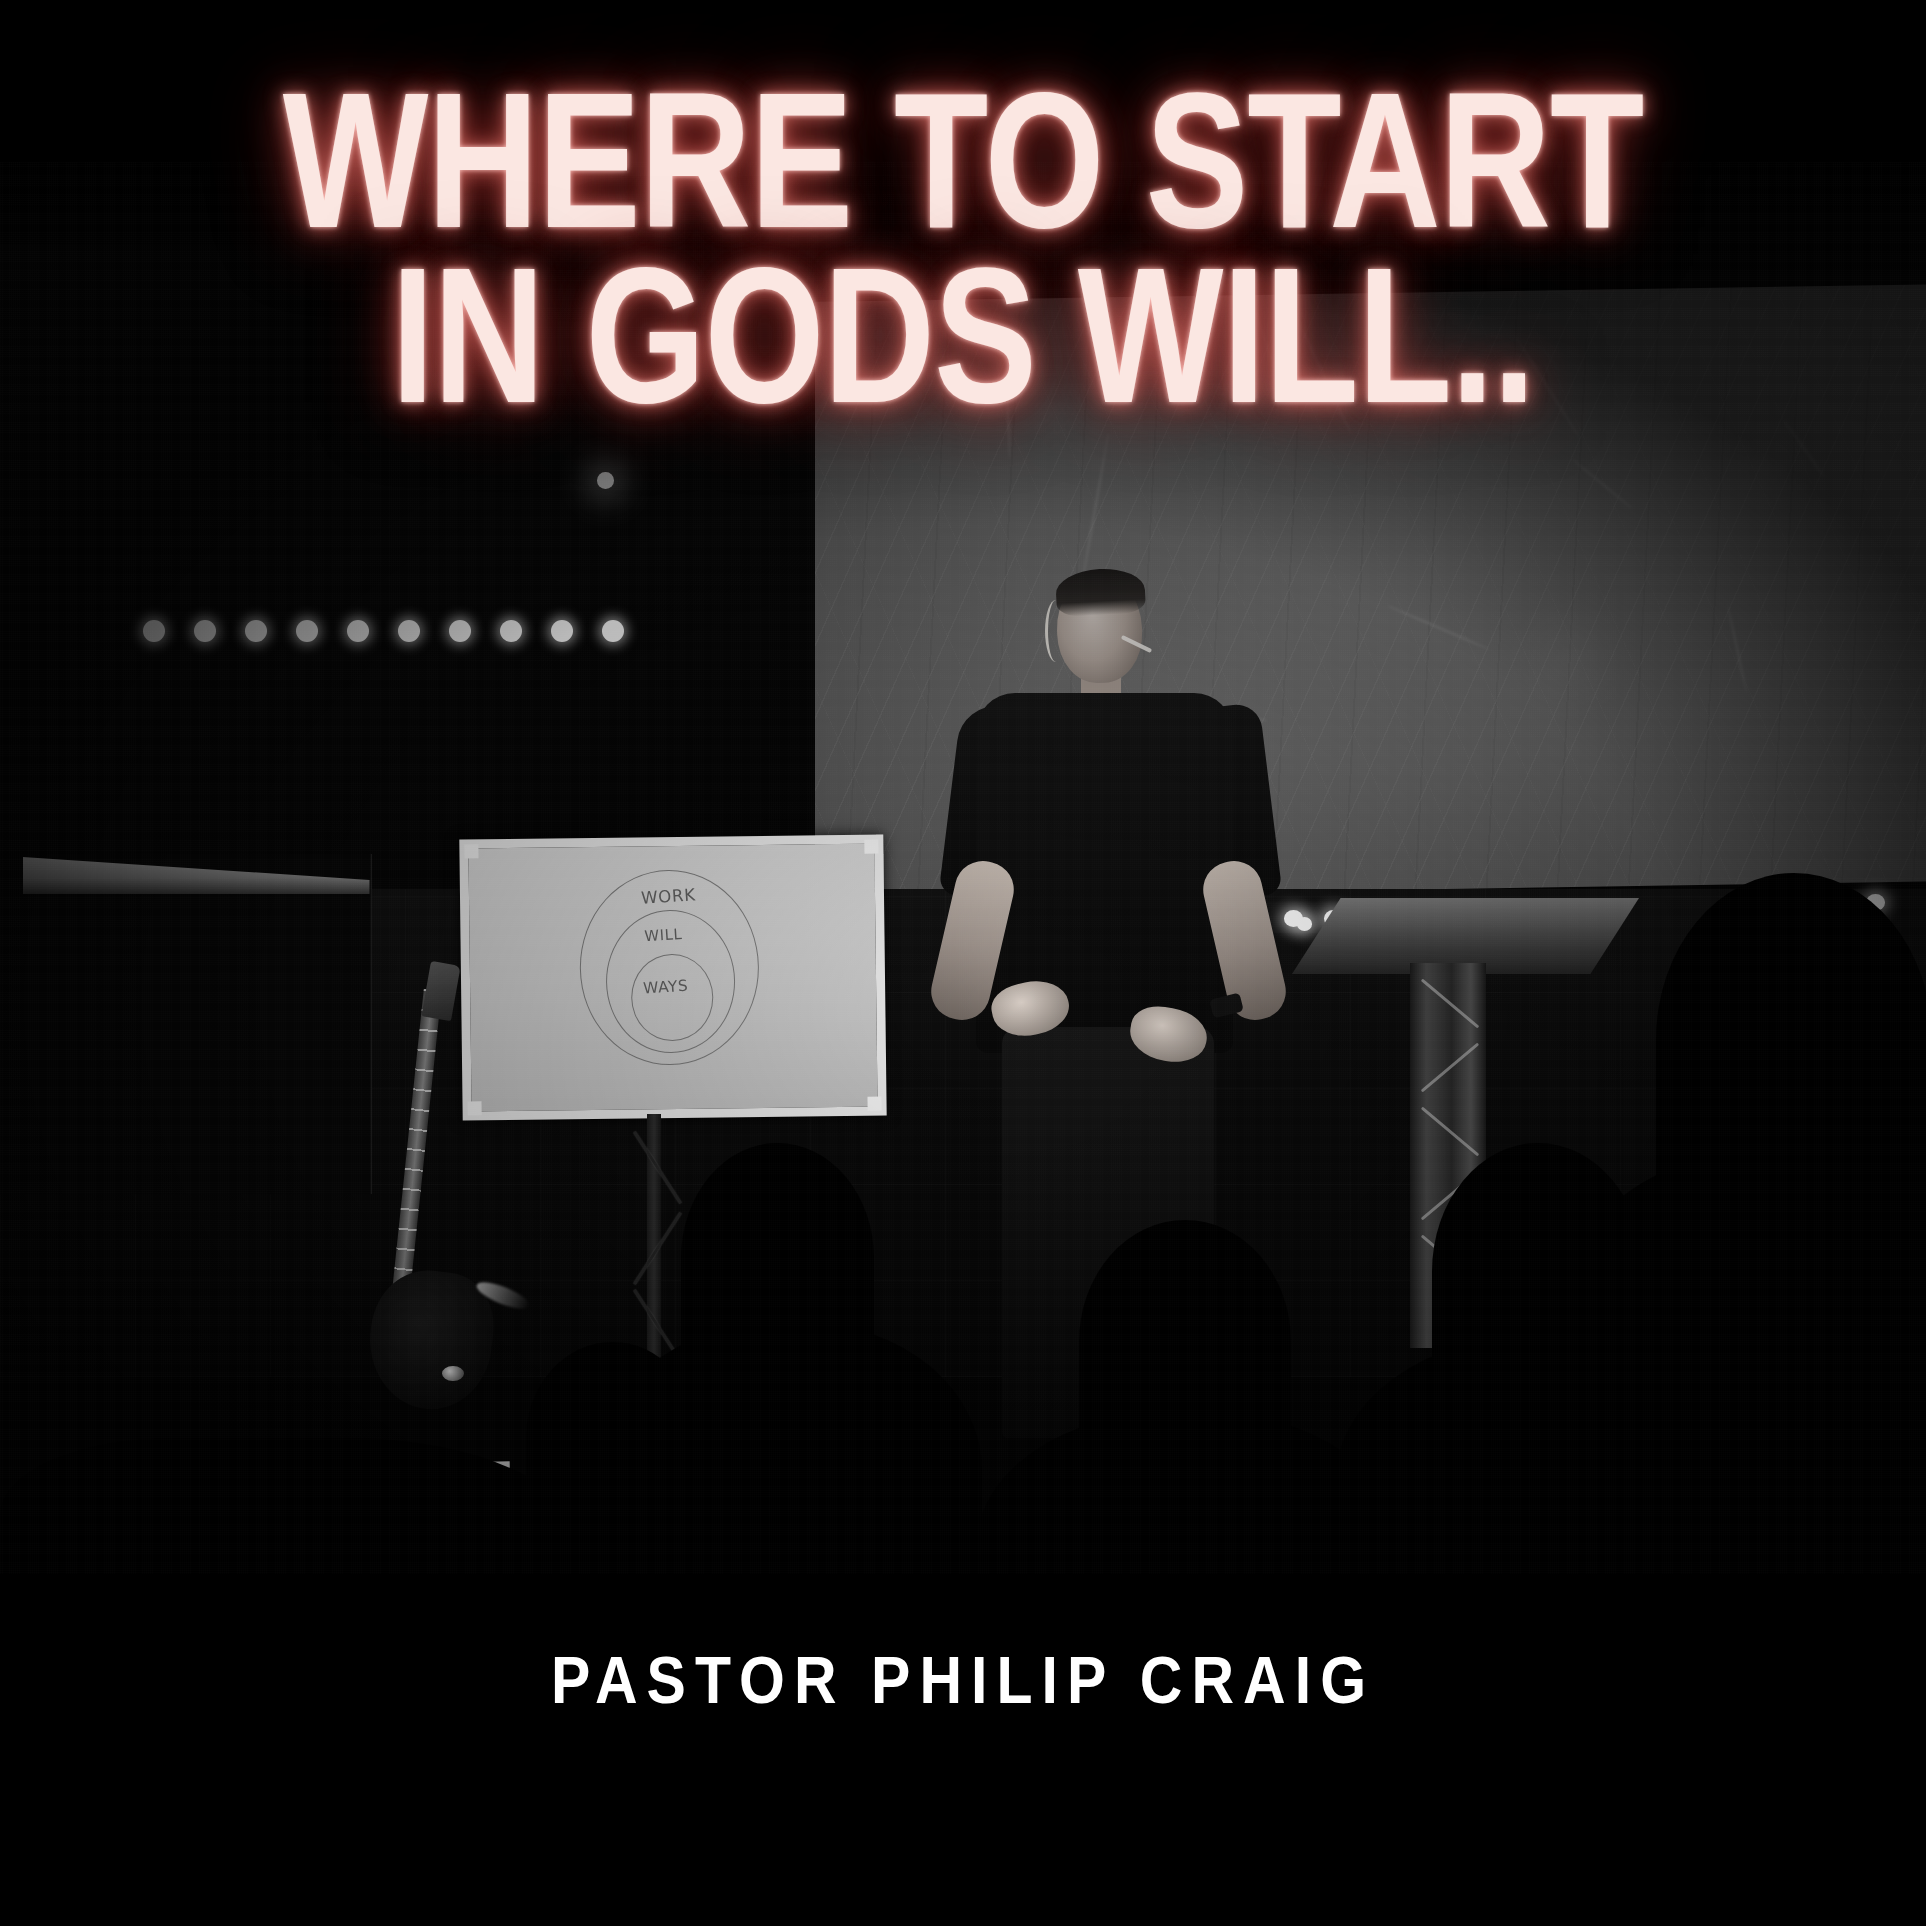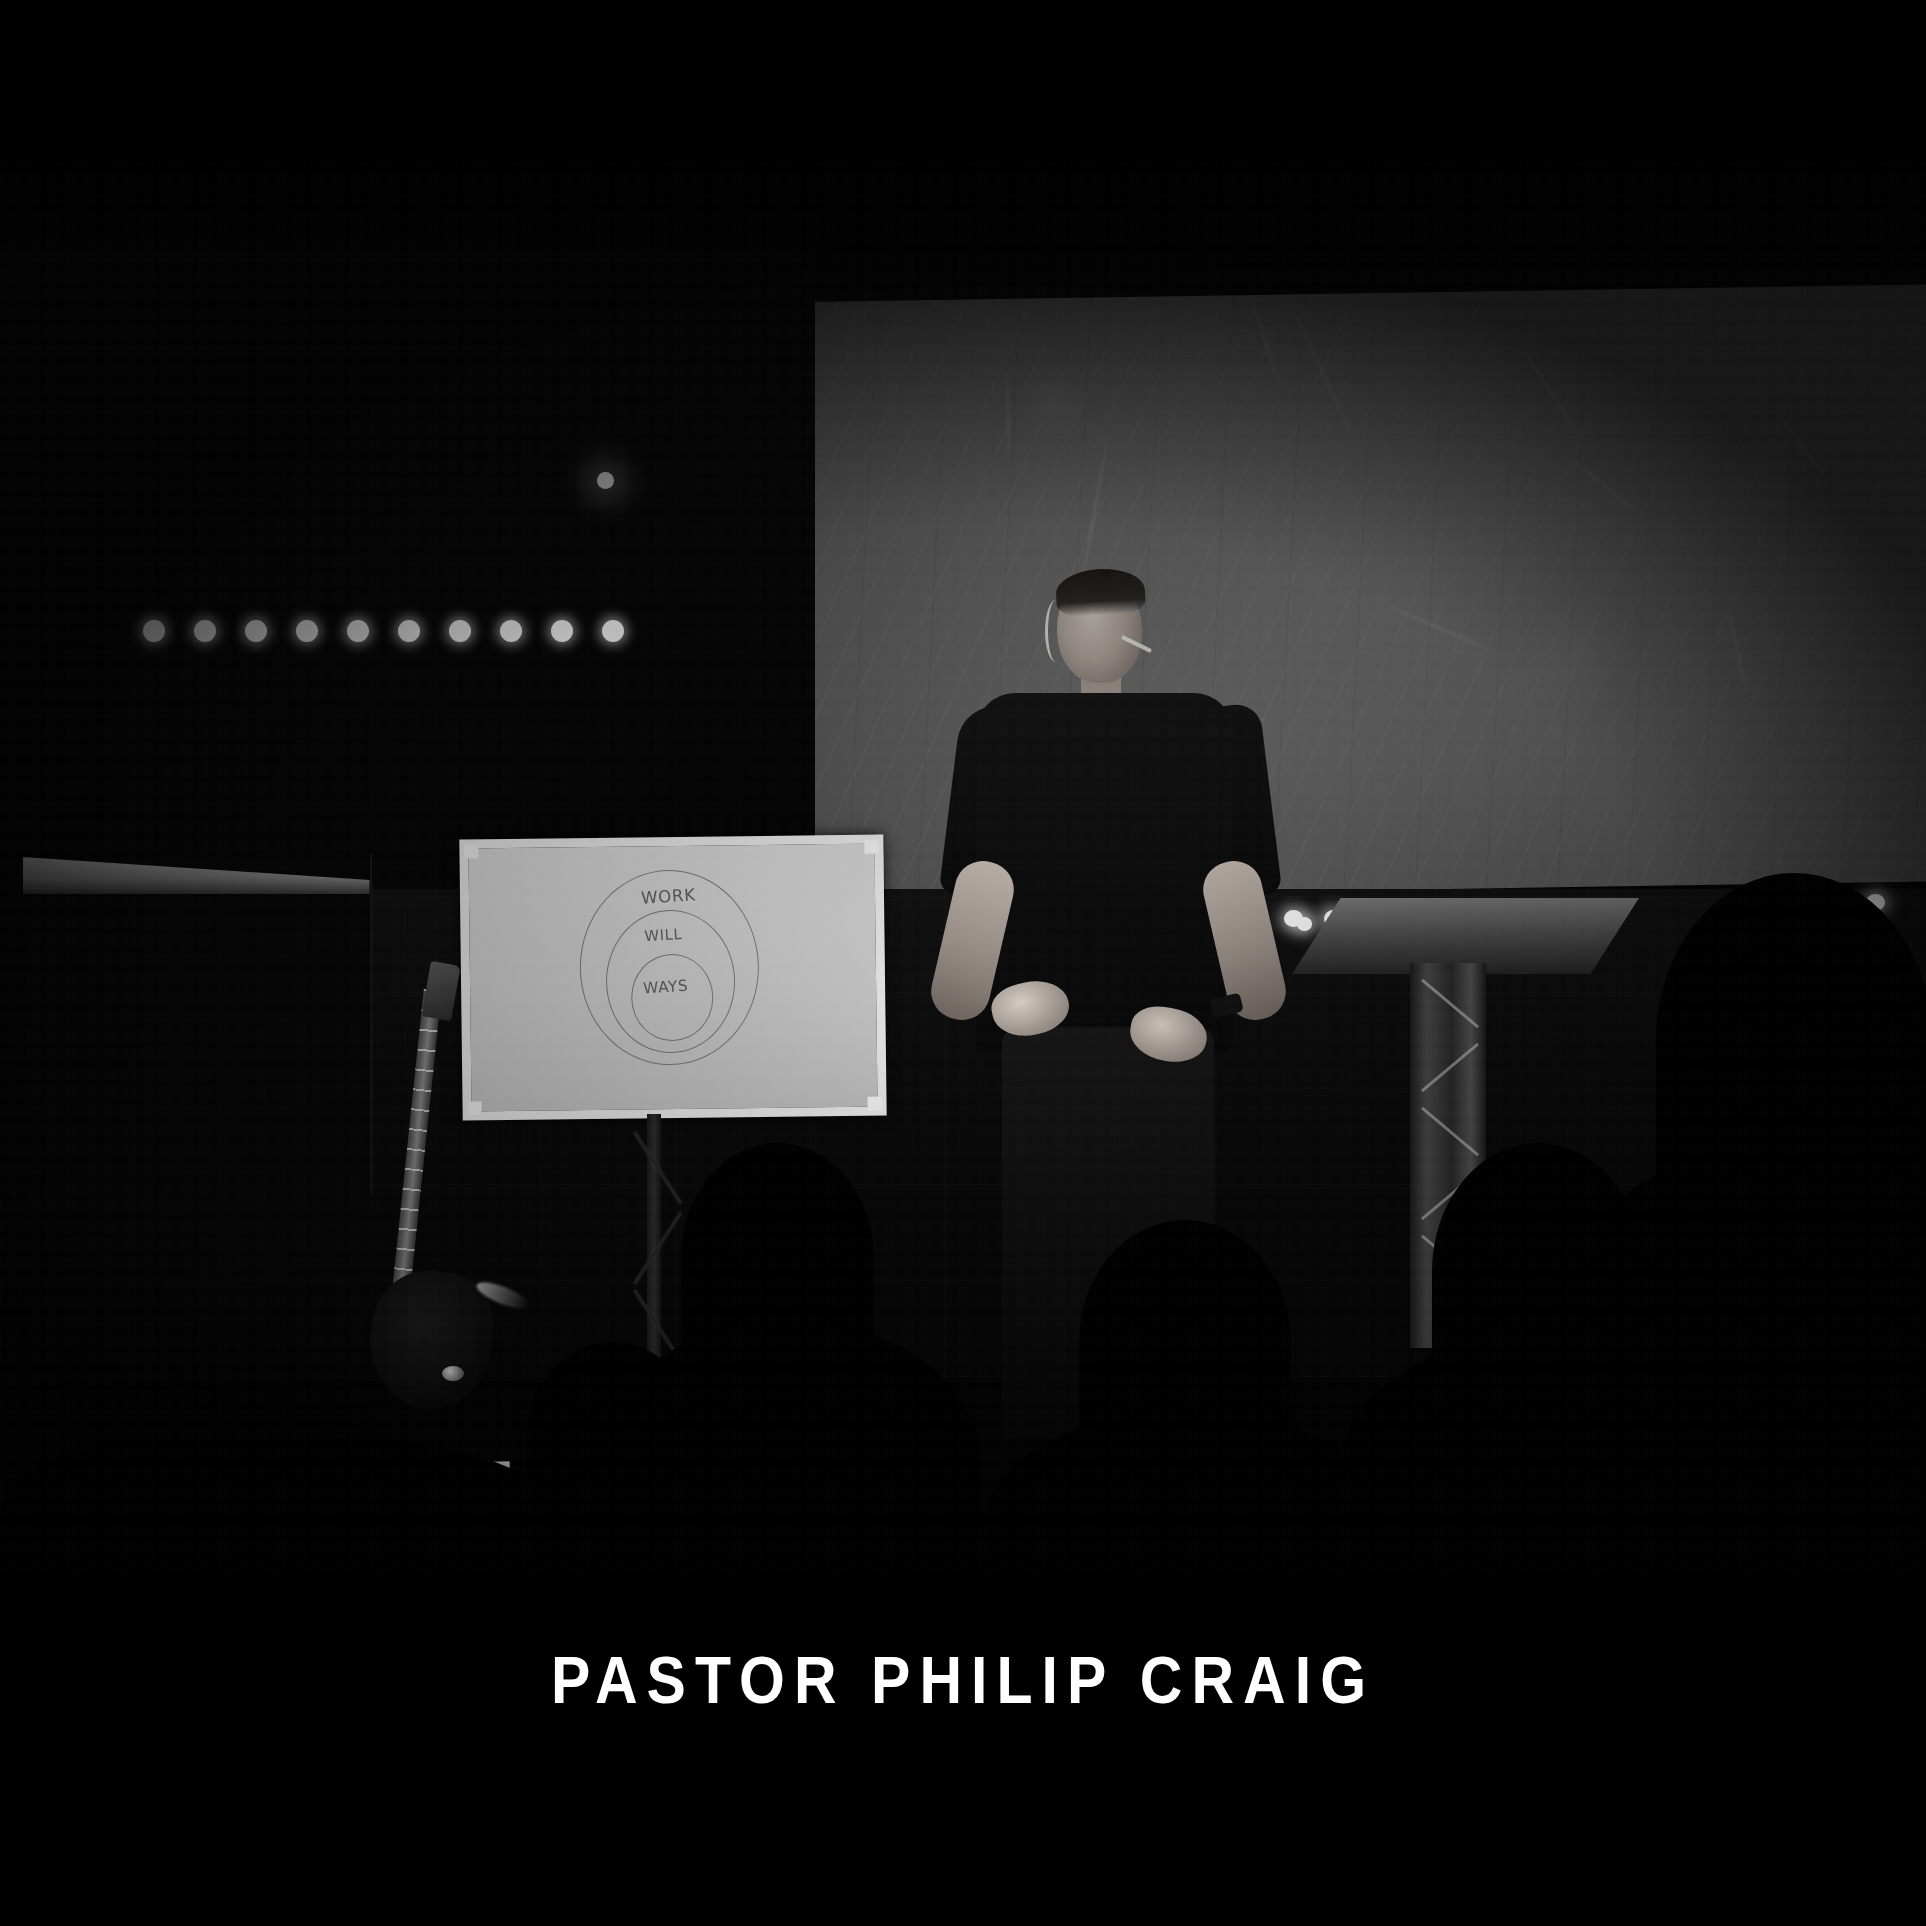--- a/index.html
+++ b/index.html
@@ -572,17 +572,21 @@
 
     <div class="sil-shoulders" style="left:0px;top:1438px;width:578px;height:257px;border-radius:30% 40% 0 0;"></div>
 
     <div class="vignette"></div>
     <div class="grain"></div>
   </div>
 
   <div class="band-top"></div>
   <div class="band-bottom"></div>
 
+  <div class="title-block">
+    <div class="title-line first">WHERE TO START</div>
+    <div class="title-line second">IN GODS WILL..</div>
+  </div>
 
   <div class="byline">PASTOR PHILIP CRAIG</div>
 
 </div>
 
 
 </body></html>

